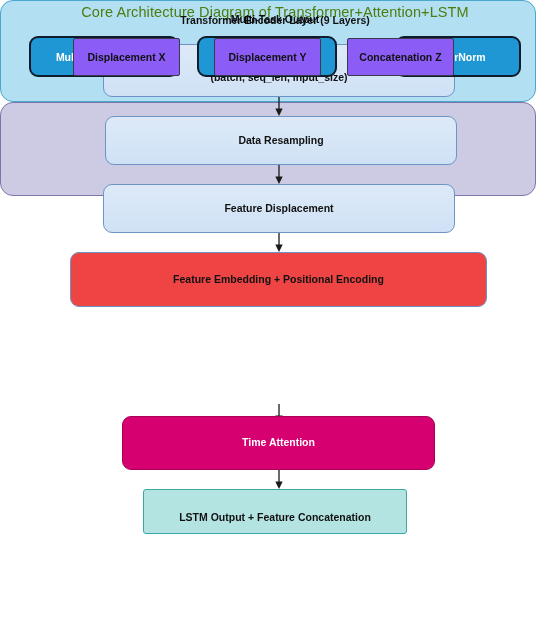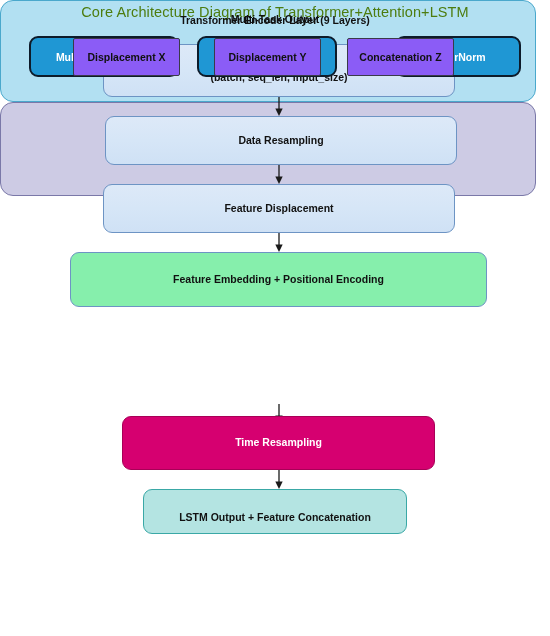--- a/index.html
+++ b/index.html
@@ -48,21 +48,21 @@
   .stage {
     background: linear-gradient(to bottom, #dde9f8 0%, #d6e6f7 50%, #cfe1f5 100%);
     border: 1.3px solid #6d94c4;
     border-radius: 9px;
     color: #111111;
     font-size: 10.5px;
   }
 
   
   .embed {
-    background: #86efac;
+    background: #ef4444;
     border: 1.3px solid #6d94c4;
     border-radius: 9px;
     color: #111111;
     font-size: 10.5px;
     align-items: flex-start;
     padding-top: 20px;
   }
 
   
   .encoder {
@@ -104,21 +104,21 @@
     border: 1.3px solid #a80057;
     border-radius: 9px;
     color: #ffffff;
     font-size: 10.5px;
   }
 
   
   .concat {
     background: #b4e4e2;
     border: 1.3px solid #3aa8a6;
-    border-radius: 9px;
+    border-radius: 3px;
     color: #111111;
     font-size: 10.5px;
     align-items: flex-start;
     padding-top: 21px;
   }
 
   
   .multitask {
     background: #cdcbe4;
     border: 1.3px solid #7a78a8;
@@ -208,21 +208,21 @@
       <span>LayerNorm</span>
     </div>
   </div>
 
   <svg class="arrow" style="left:272px; top:404px;" width="14" height="19">
     <line x1="7" y1="0" x2="7" y2="13" stroke="#1a1a1a" stroke-width="1.3"></line>
     <polygon points="7,19 3.3,11.5 10.7,11.5" fill="#1a1a1a"></polygon>
   </svg>
 
   <div class="node attention" style="left:122px; top:416px; width:313px; height:54px;">
-    <span>Time Resampling</span>
+    <span>Time Attention</span>
   </div>
 
   <svg class="arrow" style="left:272px; top:470px;" width="14" height="19">
     <line x1="7" y1="0" x2="7" y2="13" stroke="#1a1a1a" stroke-width="1.3"></line>
     <polygon points="7,19 3.3,11.5 10.7,11.5" fill="#1a1a1a"></polygon>
   </svg>
 
   <div class="node concat" style="left:143px; top:489px; width:264px; height:45px;">
     <span>LSTM Output + Feature Concatenation</span>
   </div>

